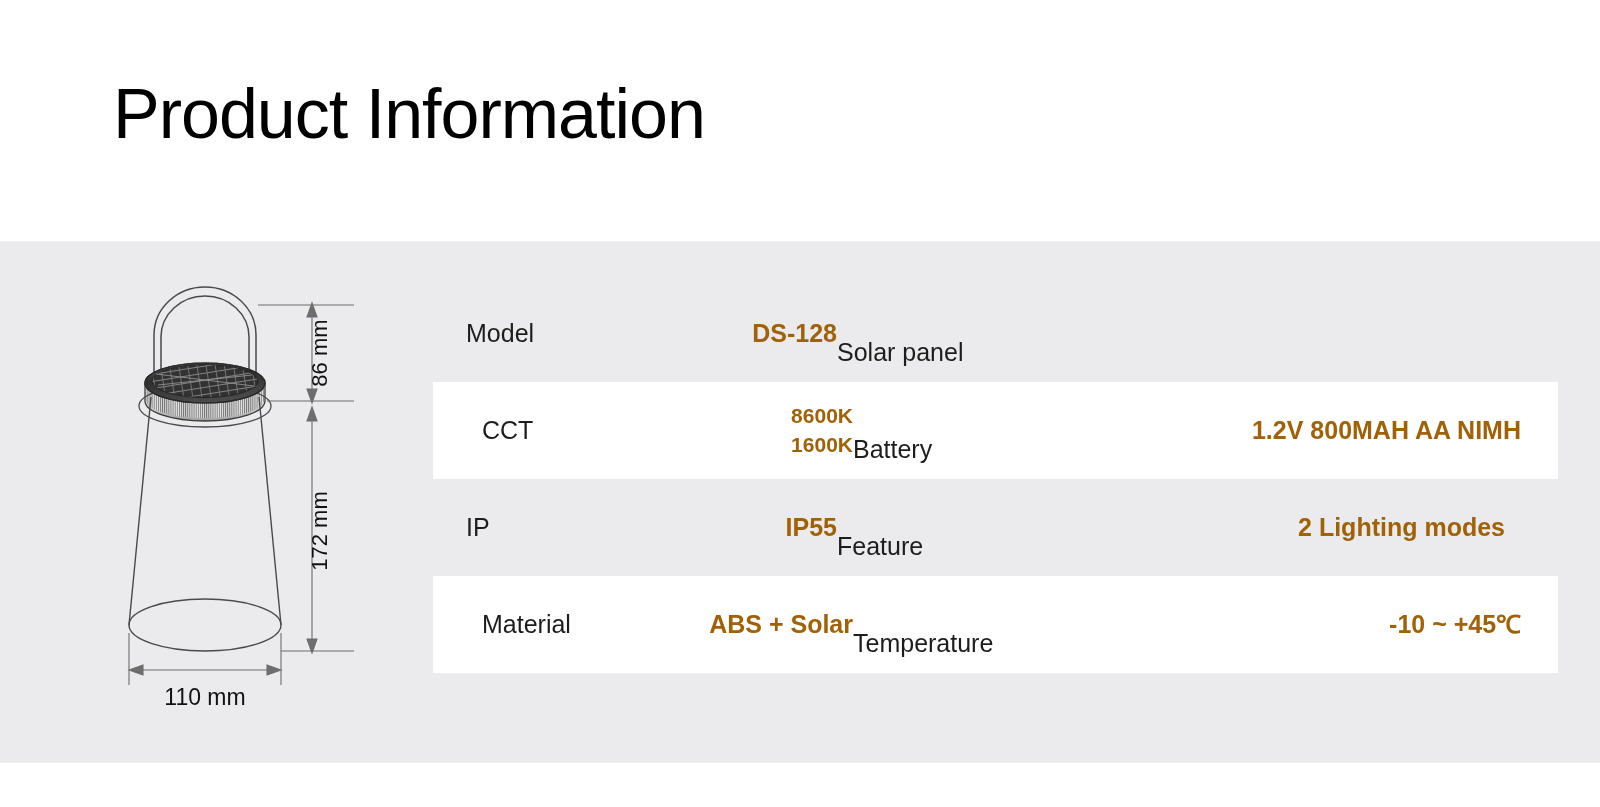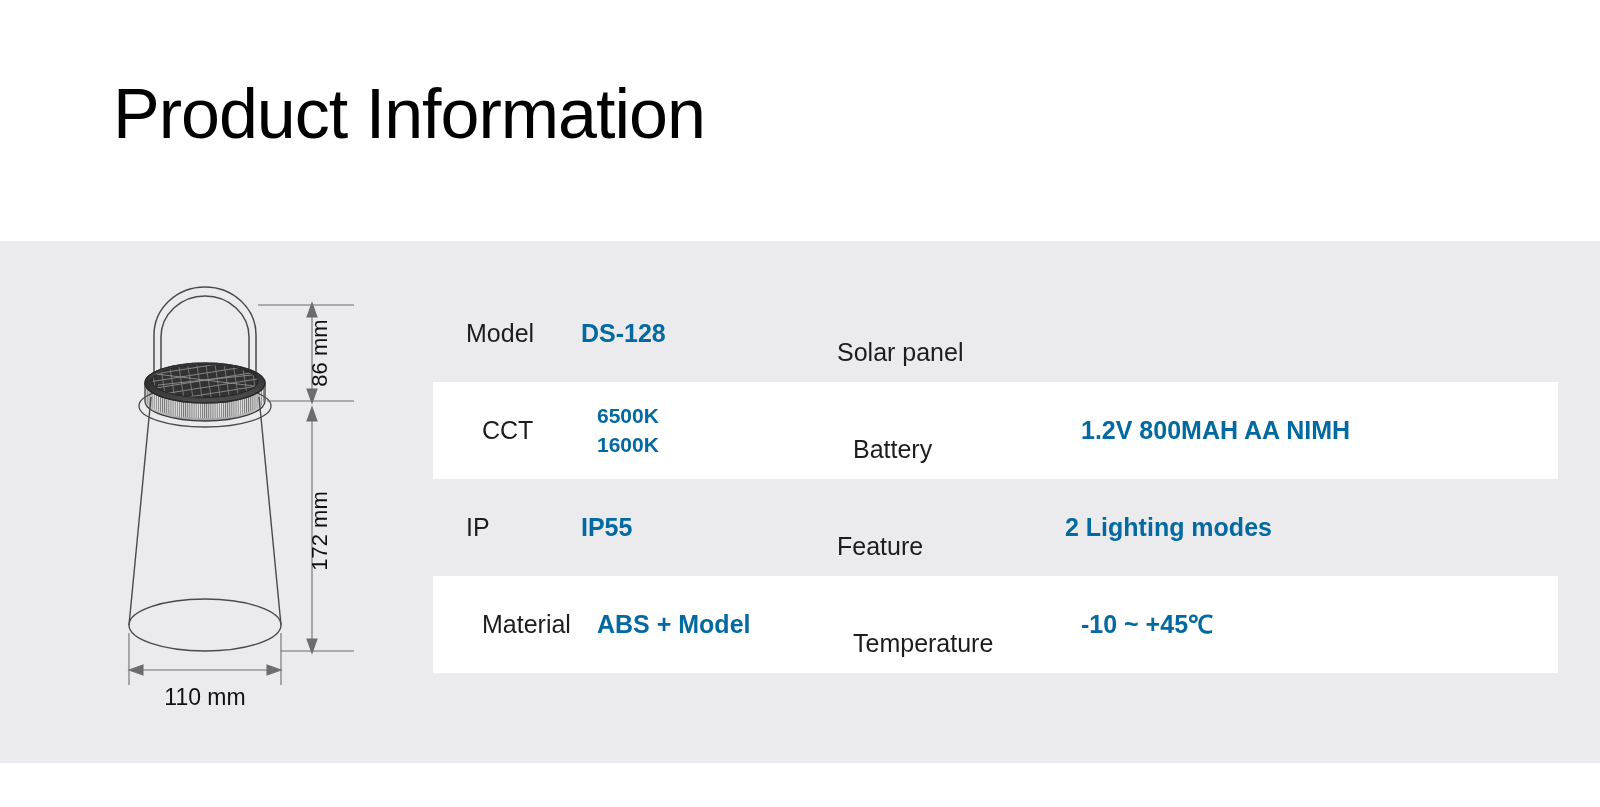--- a/index.html
+++ b/index.html
@@ -66,23 +66,24 @@
   .spec-row.alt { background: #ffffff; padding-left: 16px; }
 
   .cell-label {
     font-size: 25px;
     color: #1d1d1d;
     font-weight: normal;
     line-height: 1.35;
   }
   .cell-value {
     font-size: 25px;
-    color: #0369a1;
+    color: #a16207;
     font-weight: bold;
     line-height: 1.35;
+    text-align: right;
   }
   .cell-value.small { font-size: 20px; }
   .cell-value.tiny  { font-size: 21px; }
 
   .col-a { width: 148px; padding-left: 33px; box-sizing: border-box; }
   .col-b { width: 256px; box-sizing: border-box; }
   .col-c { width: 228px; box-sizing: border-box; margin-top: 39px; }
   .col-d { width: 440px; box-sizing: border-box; }
 
   .stack span { display: block; }
@@ -178,37 +179,37 @@
 
     <div class="spec-row">
       <div class="col-a cell-label">Model</div>
       <div class="col-b cell-value">DS-128</div>
       <div class="col-c cell-label">Solar panel</div>
     </div>
 
     <div class="spec-row alt">
       <div class="col-a cell-label">CCT</div>
       <div class="col-b cell-value tiny stack">
-        <span>6500K</span>
+        <span>8600K</span>
         <span>1600K</span>
       </div>
       <div class="col-c cell-label">Battery</div>
       <div class="col-d cell-value">1.2V 800MAH AA NIMH</div>
     </div>
 
     <div class="spec-row">
       <div class="col-a cell-label">IP</div>
       <div class="col-b cell-value">IP55</div>
       <div class="col-c cell-label">Feature</div>
       <div class="col-d cell-value">2 Lighting modes</div>
     </div>
 
     <div class="spec-row alt">
       <div class="col-a cell-label">Material</div>
-      <div class="col-b cell-value">ABS + Model</div>
+      <div class="col-b cell-value">ABS + Solar</div>
       <div class="col-c cell-label stack">
         <span>Temperature</span>
       </div>
       <div class="col-d cell-value">-10 ~ +45℃</div>
     </div>
 
   </div>
 </div>
 
 </body></html>

